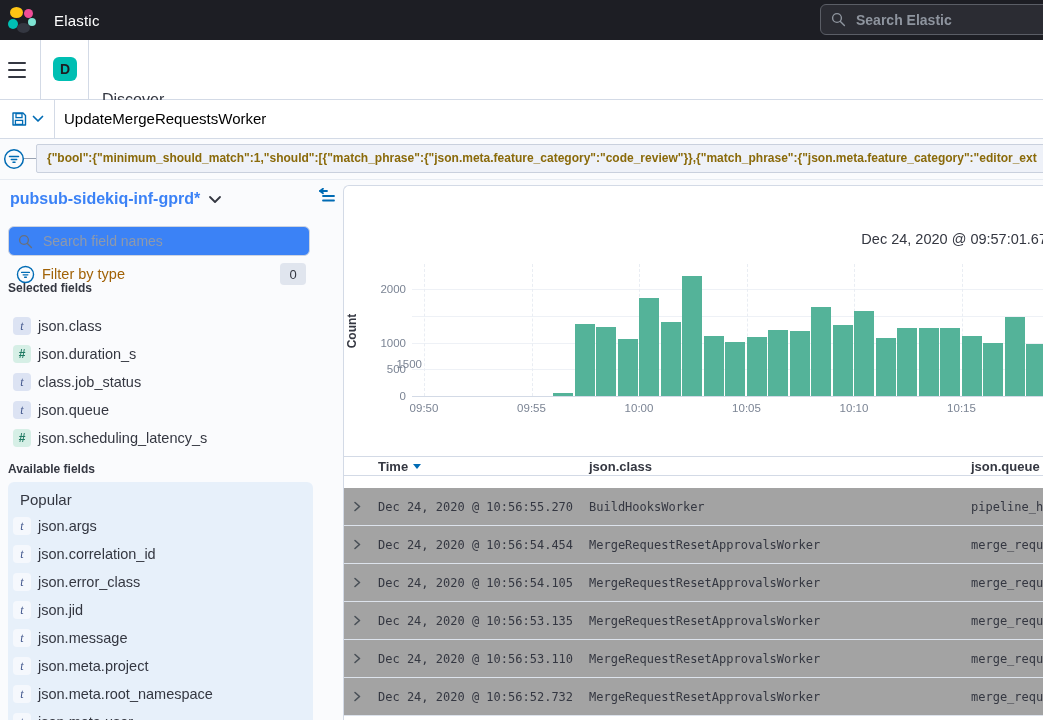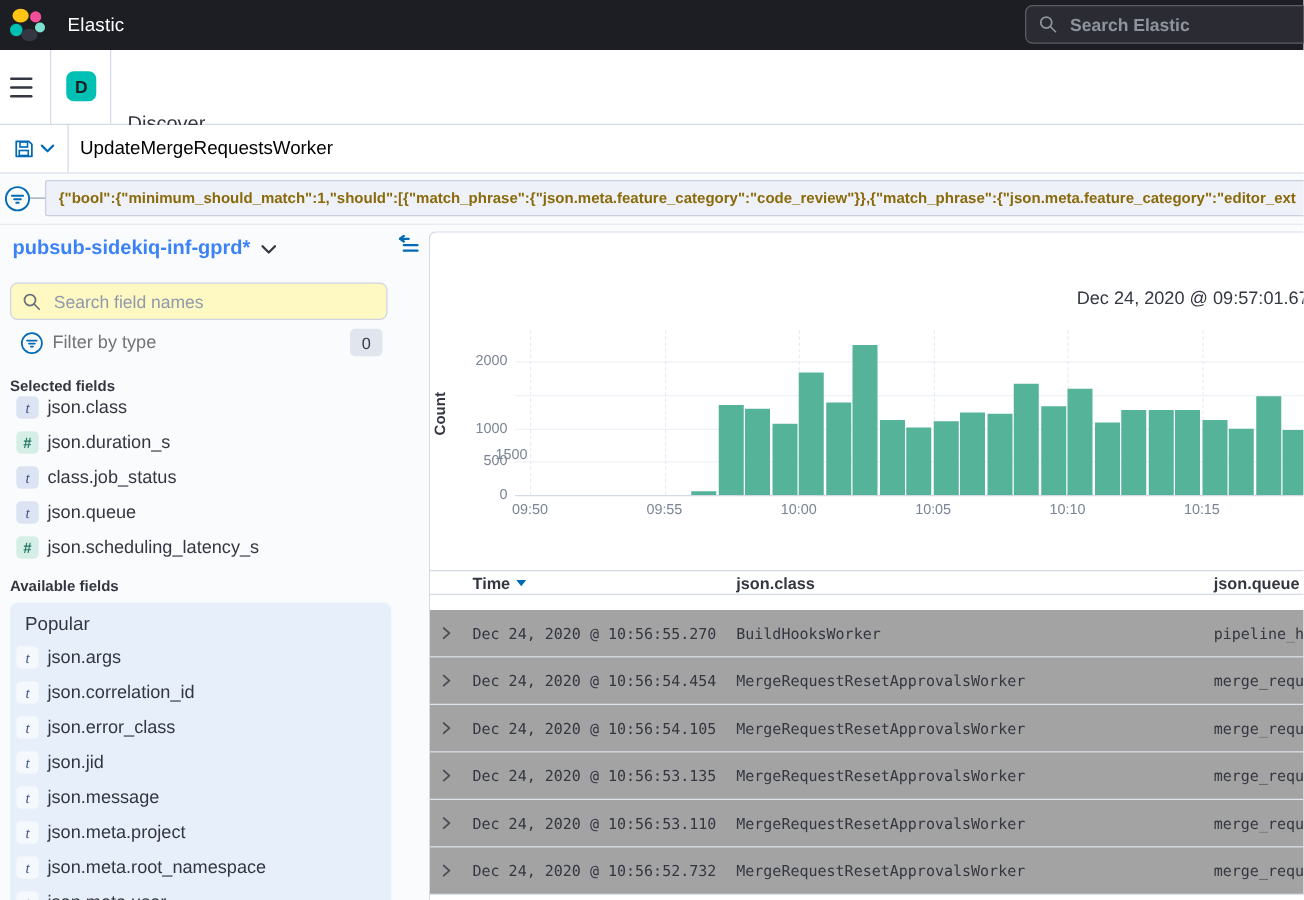--- a/index.html
+++ b/index.html
@@ -38,27 +38,27 @@
   .filter-dash{position:absolute;left:24px;top:19px;width:12px;height:1px;background:#98a2b3;}
   .filterpill{position:absolute;left:36px;top:5px;width:1030px;height:29px;background:#eef1f8;border:1px solid #c9d0dd;
               border-radius:2px;line-height:27px;padding:0 10px;font-size:12px;font-weight:bold;color:#8a6a0a;
               white-space:nowrap;overflow:hidden;cursor:pointer;}
 
   
   .sidebar{position:absolute;left:0;top:180px;width:343px;height:540px;background:#fafbfd;overflow:hidden;}
   .idx-row{position:absolute;left:10px;top:10px;display:flex;align-items:center;gap:8px;cursor:pointer;}
   .idx-name{font-size:16px;font-weight:bold;color:#3b82f6;text-align:center;}
   .collapse-btn{position:absolute;left:318px;top:8px;cursor:pointer;}
-  .fieldsearch{position:absolute;left:8px;top:46px;width:302px;height:30px;background:#fef9c3;border:1px solid #ced4e0;
+  .fieldsearch{position:absolute;left:8px;top:46px;width:302px;height:30px;background:#3b82f6;border:1px solid #ced4e0;
                border-radius:6px;display:flex;align-items:center;padding:0 9px;}
   .fieldsearch input{background:transparent;border:none;outline:none;font-size:14px;color:#343741;
                      font-family:"Liberation Sans",sans-serif;margin-left:8px;width:240px;}
   .fieldsearch input::placeholder{color:#8e99ab;}
   .filtertype{position:absolute;left:16px;top:82px;width:294px;height:24px;display:flex;align-items:center;cursor:pointer;}
-  .filtertype .lbl{color:#737373;font-size:14.5px;margin-left:7px;}
+  .filtertype .lbl{color:#a16207;font-size:14.5px;margin-left:7px;}
   .count-badge{position:absolute;right:4px;top:1px;min-width:26px;height:22px;background:#e0e5ee;border-radius:4px;
                font-size:13px;color:#343741;display:flex;align-items:center;justify-content:center;}
   .sect-head{position:absolute;left:8px;font-size:12px;font-weight:bold;color:#343741;}
   .fieldlist{position:absolute;left:0;width:343px;}
   .field-item{position:relative;height:28px;display:flex;align-items:center;cursor:pointer;}
   .fbadge{width:18px;height:18px;border-radius:4px;margin-left:13px;display:flex;align-items:center;justify-content:center;
           font-size:12px;flex:0 0 auto;}
   .fbadge.t{background:#dce3f3;color:#41568c;font-style:italic;font-family:"Liberation Serif",serif;}
   .fbadge.num{background:#d6efe6;color:#207a63;font-weight:bold;}
   .fbadge.pop{background:#f5f8fd;}
@@ -173,21 +173,21 @@
     <div class="filtertype">
       <svg width="19" height="19" viewBox="0 0 22 22">
         <circle cx="11" cy="11" r="9.3" fill="none" stroke="#006bb4" stroke-width="1.6"></circle>
         <line x1="6.5" y1="8.6" x2="15.5" y2="8.6" stroke="#006bb4" stroke-width="1.6" stroke-linecap="round"></line>
         <line x1="8.3" y1="11.4" x2="13.7" y2="11.4" stroke="#006bb4" stroke-width="1.6" stroke-linecap="round"></line>
         <line x1="10" y1="14.2" x2="12" y2="14.2" stroke="#006bb4" stroke-width="1.6" stroke-linecap="round"></line>
       </svg>
       <span class="lbl">Filter by type</span>
       <span class="count-badge">0</span>
     </div>
-    <div class="sect-head" style="top:122px;">Selected fields</div>
+    <div class="sect-head" style="top:101px;">Selected fields</div>
     <div class="fieldlist" style="top:132px;" id="selected-fields">
         <div class="field-item">
           <span class="fbadge t">t</span>
           <span class="fname">json.class</span>
         </div>
         <div class="field-item">
           <span class="fbadge num">#</span>
           <span class="fname">json.duration_s</span>
         </div>
         <div class="field-item">

